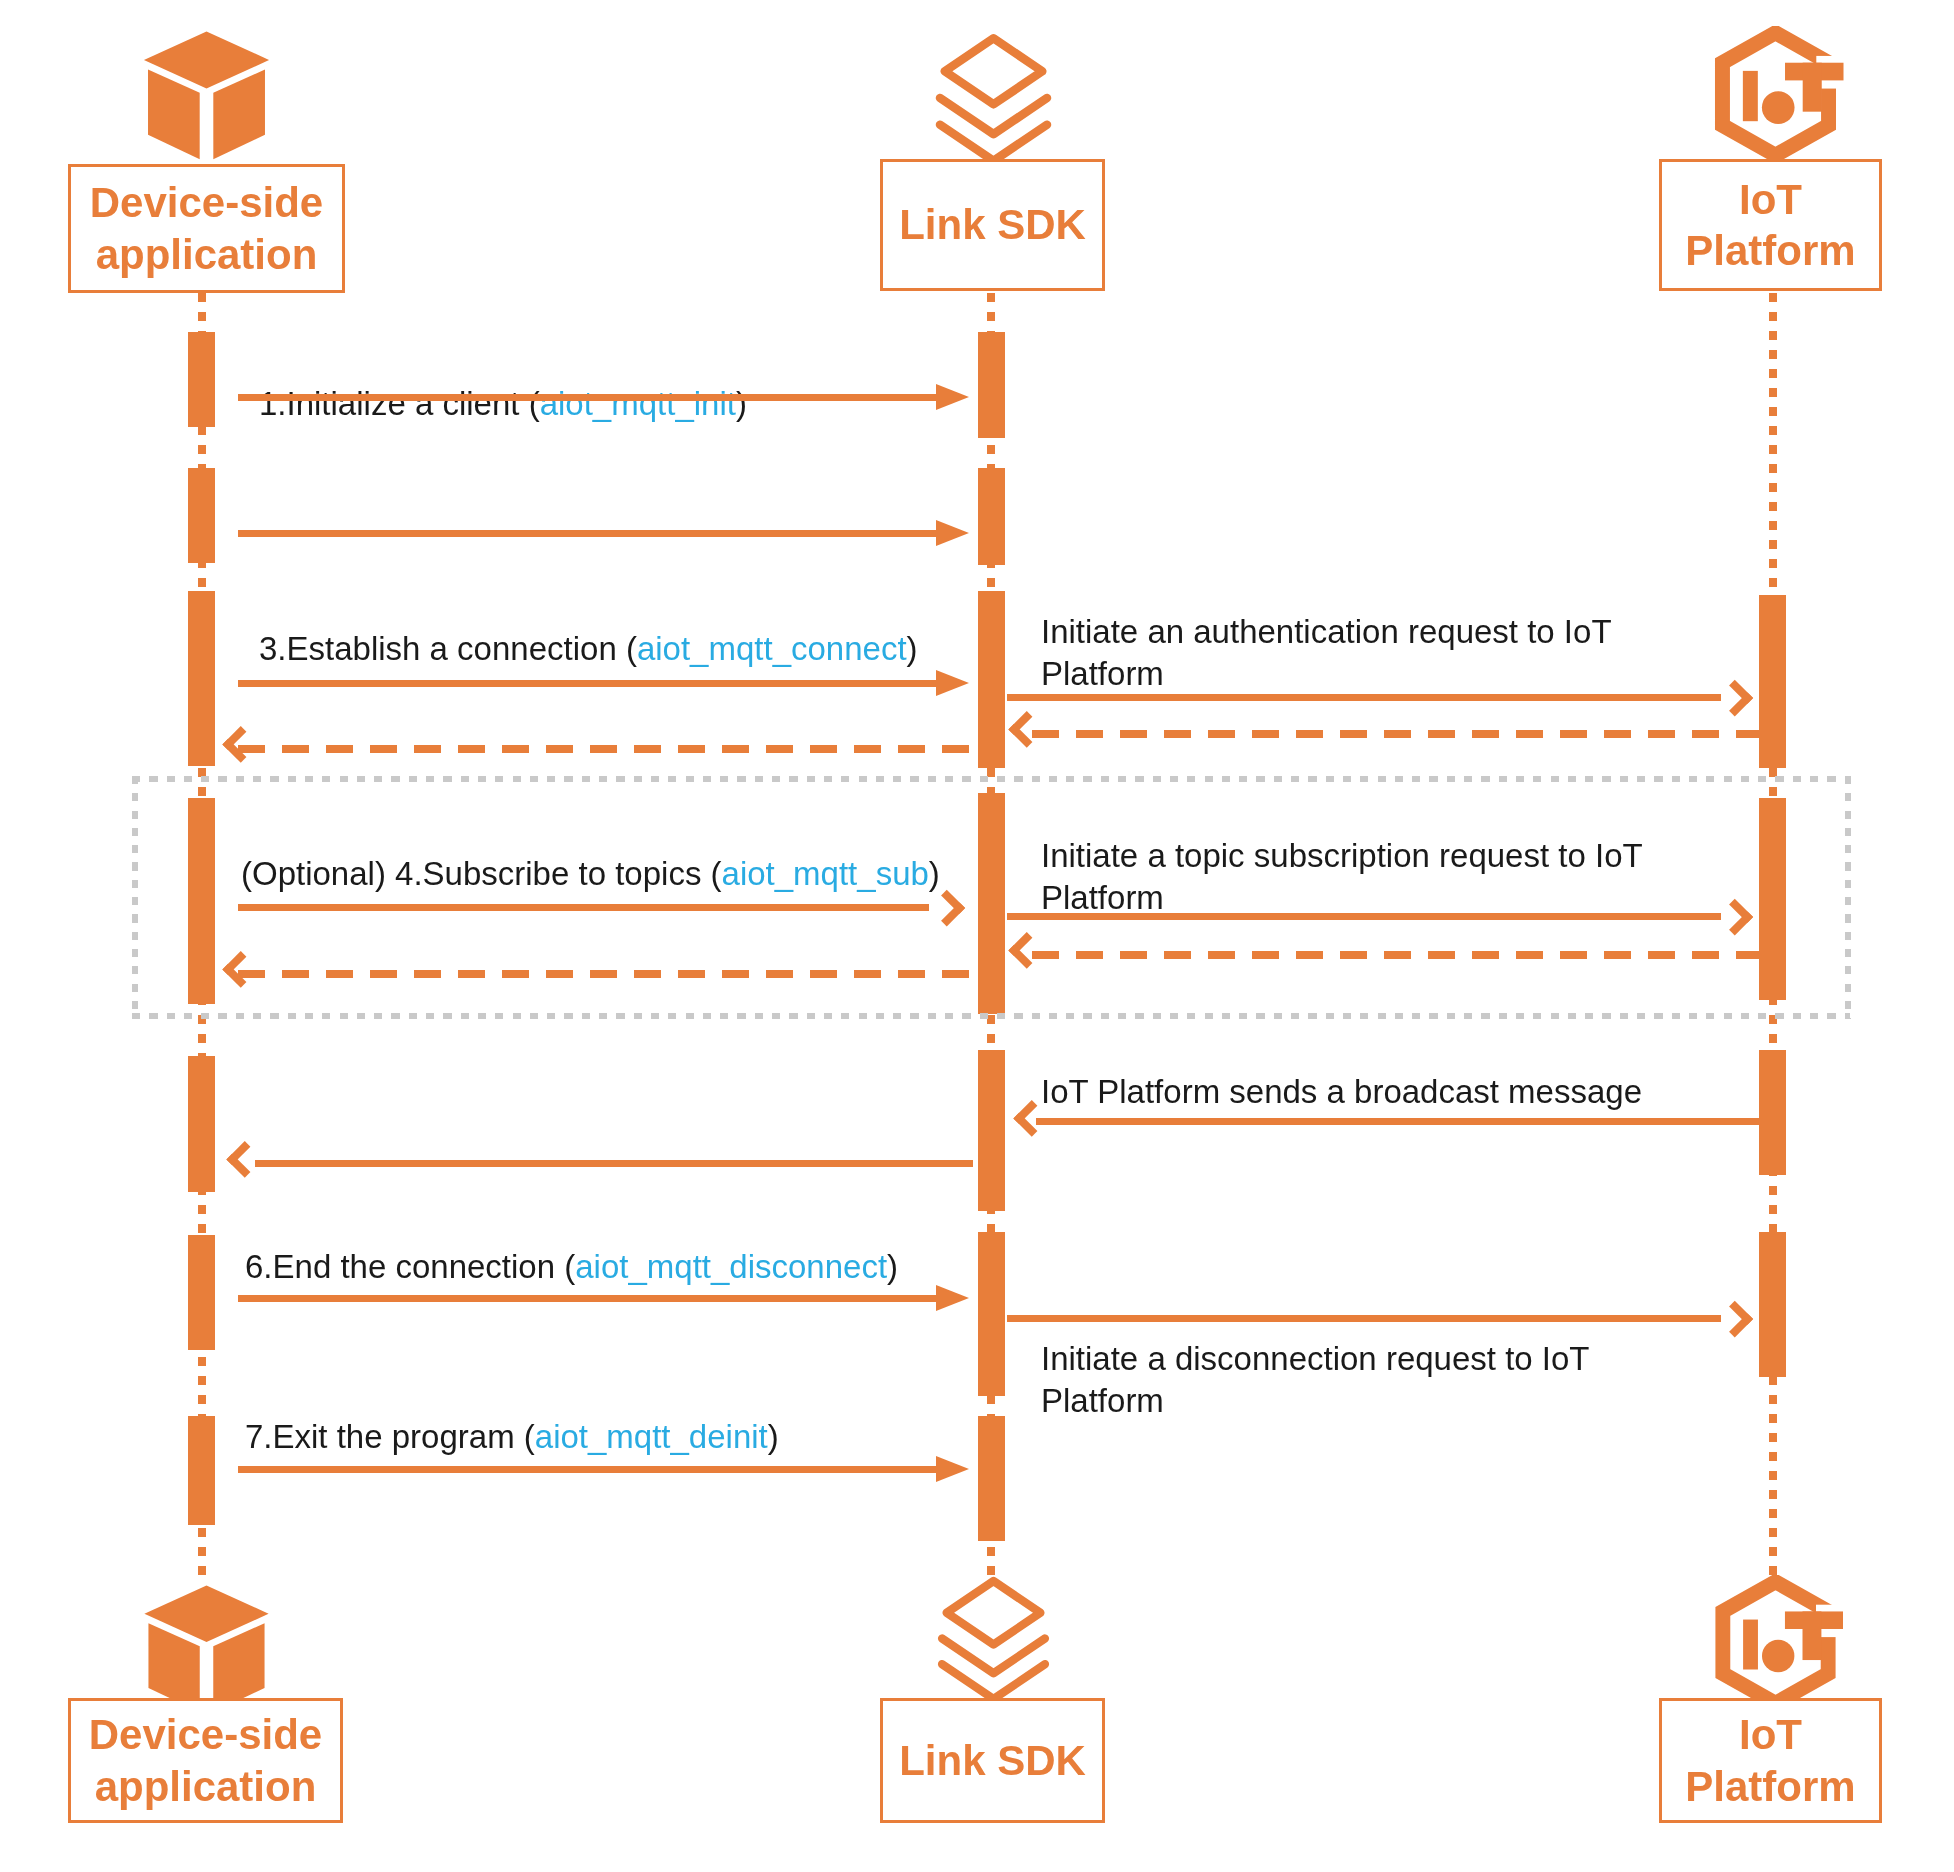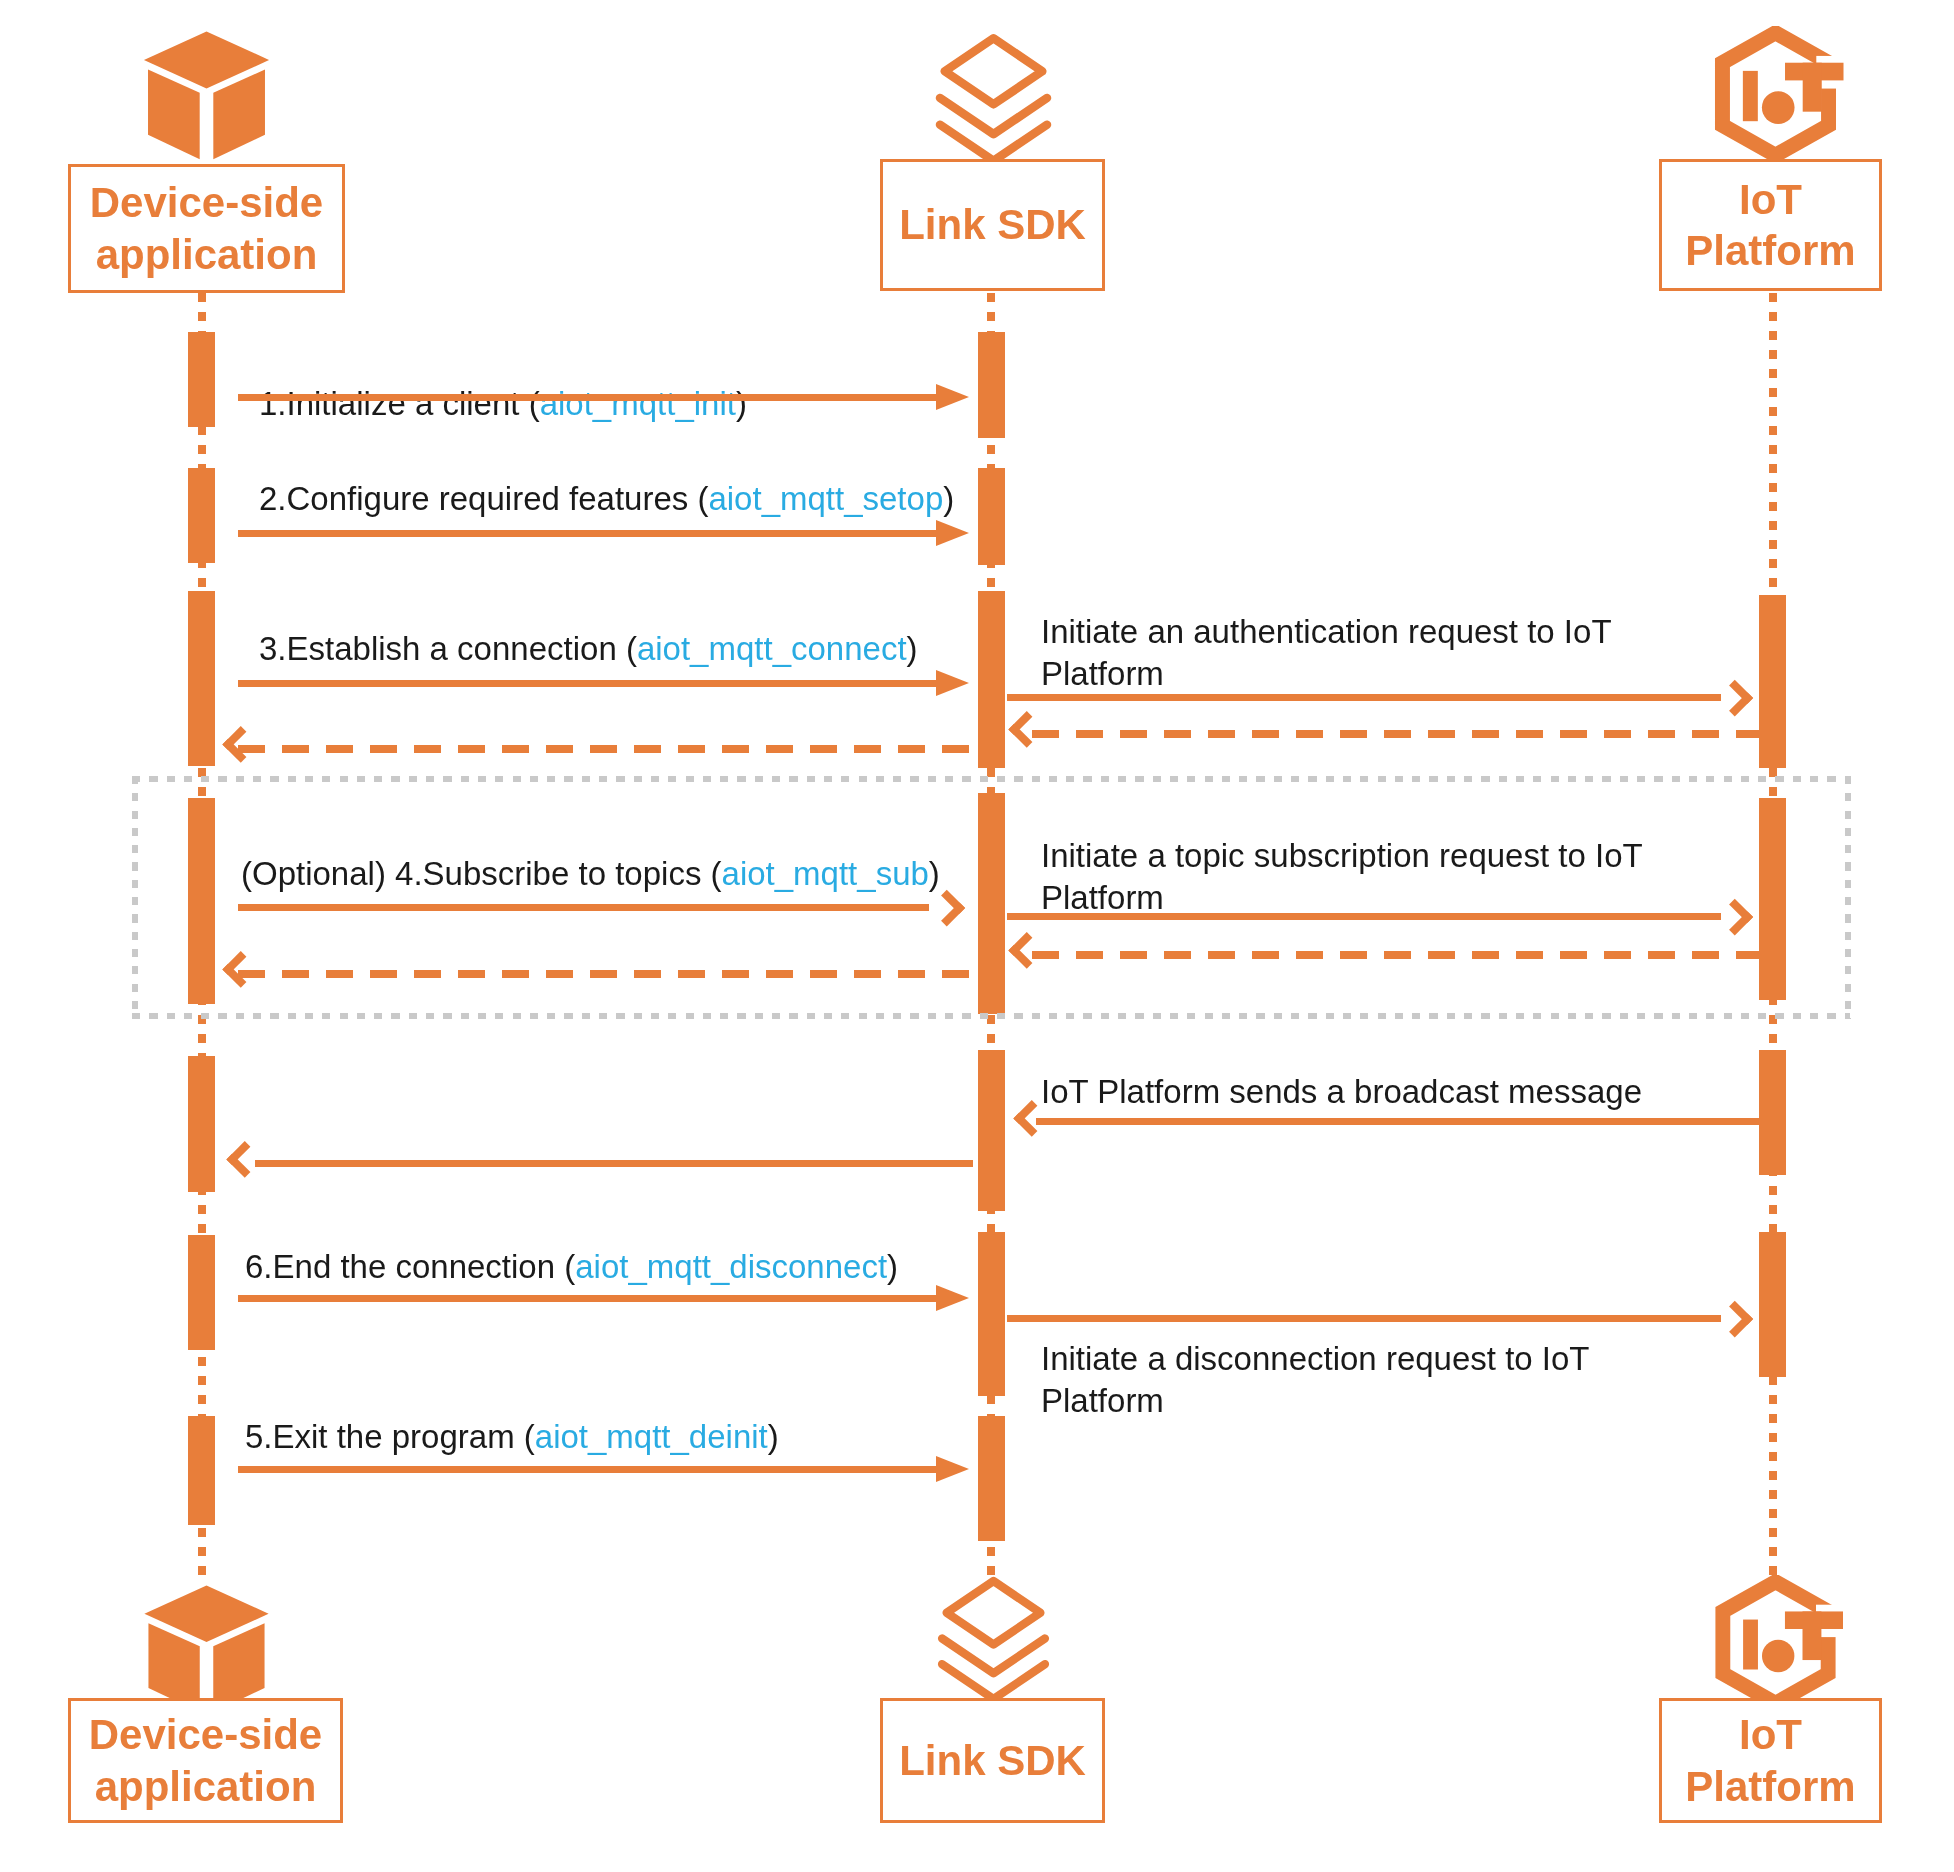--- a/index.html
+++ b/index.html
@@ -130,23 +130,20 @@
     <div class="opt-v" style="left:132px;top:776px;height:243px;"></div>
     <div class="opt-v" style="left:1845px;top:776px;height:243px;"></div>
   </div>
 
   <div class="msg" style="left:259px;top:344px;margin-top:41px;">
     <span>1.Initialize a client (</span><span class="fn">aiot_mqtt_init</span><span>)</span>
   </div>
   <div class="line-solid" style="left:238px;top:394px;width:698px;"></div>
   <div class="head-right" style="left:936px;top:384px;"></div>
 
-  <div class="msg" style="left:259px;top:480px;">
-    <span>2.Configure required features (</span><span class="fn">aiot_mqtt_setop</span><span>)</span>
-  </div>
   <div class="line-solid" style="left:238px;top:530px;width:698px;"></div>
   <div class="head-right" style="left:936px;top:520px;"></div>
 
   <div class="msg" style="left:259px;top:630px;">
     <span>3.Establish a connection (</span><span class="fn">aiot_mqtt_connect</span><span>)</span>
   </div>
   <div class="line-solid" style="left:238px;top:680px;width:698px;"></div>
   <div class="head-right" style="left:936px;top:670px;"></div>
 
   <div class="msg wrap" style="left:1041px;top:611px;">Initiate an authentication request to IoT Platform</div>
@@ -186,21 +183,21 @@
     <span>6.End the connection (</span><span class="fn">aiot_mqtt_disconnect</span><span>)</span>
   </div>
   <div class="line-solid" style="left:238px;top:1295px;width:698px;"></div>
   <div class="head-right" style="left:936px;top:1285px;"></div>
 
   <div class="line-solid" style="left:1007px;top:1315px;width:714px;"></div>
   <div class="chev right" style="left:1722px;top:1306px;"></div>
   <div class="msg wrap" style="left:1041px;top:1338px;">Initiate a disconnection request to IoT Platform</div>
 
   <div class="msg" style="left:245px;top:1418px;">
-    <span>5.Exit the program (</span><span class="fn">aiot_mqtt_deinit</span><span>)</span>
+    <span>7.Exit the program (</span><span class="fn">aiot_mqtt_deinit</span><span>)</span>
   </div>
   <div class="line-solid" style="left:238px;top:1466px;width:698px;"></div>
   <div class="head-right" style="left:936px;top:1456px;"></div>
 
   <div class="actor-icon" style="left:136px;top:1580px;">
     <svg width="141" height="135" viewBox="0 0 100 100">
       <polygon points="50,4 96,25 50,46 4,25" fill="#E87E3A"></polygon>
       <polygon points="7,32 45,49 45,98 7,80" fill="#E87E3A"></polygon>
       <polygon points="55,49 93,32 93,80 55,98" fill="#E87E3A"></polygon>
     </svg>

